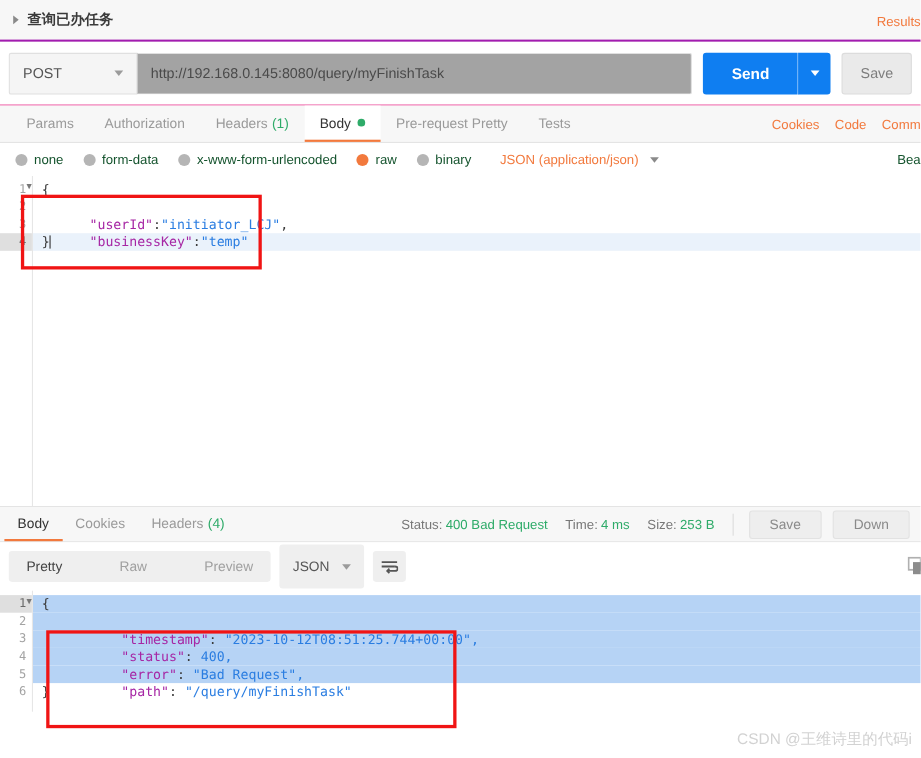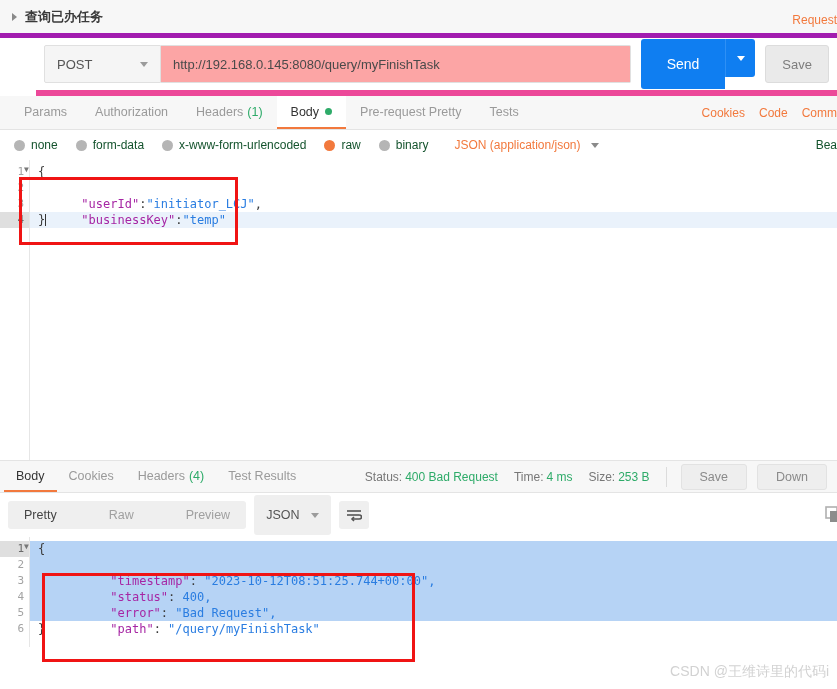--- a/index.html
+++ b/index.html
@@ -12,21 +12,21 @@
     font-size: 12px;
     color: #333;
     overflow: hidden;
     position: relative;
   }
 
   
   .tabstrip {
     height: 38px;
     background: #f7f7f7;
-    border-bottom: 5px solid #a21caf;
+    border-bottom: 2px solid #a21caf;
     display: flex;
     align-items: center;
     padding: 0 12px;
     position: relative;
   }
   .tab-caret {
     width: 0; height: 0;
     border-left: 5px solid #8a8a8a;
     border-top: 4px solid transparent;
     border-bottom: 4px solid transparent;
@@ -46,23 +46,22 @@
     white-space: nowrap;
   }
 
   
   .urlbar {
     height: 58px;
     display: flex;
     align-items: center;
     padding: 0 8px 0 8px;
     background: #fff;
-    border-bottom: 6px solid #ec4899;
-    position: relative;
-    margin-left: 36px;
+    border-bottom: 1px solid #ec4899;
+    position: relative;
   }
   .method-select {
     width: 117px;
     height: 38px;
     border: 1px solid #e0e0e0;
     background: #f5f5f5;
     display: flex;
     align-items: center;
     justify-content: space-between;
     padding: 0 12px;
@@ -74,38 +73,38 @@
     width: 0; height: 0;
     border-top: 5px solid #9b9b9b;
     border-left: 4px solid transparent;
     border-right: 4px solid transparent;
   }
   .url-input {
     flex: 1;
     height: 38px;
     border: 1px solid #e0e0e0;
     border-left: none;
-    background: #fca5a5;
+    background: #a3a3a3;
     padding: 0 12px;
     font-size: 13px;
     color: #4a4a4a;
     font-family: "Liberation Sans", sans-serif;
     outline: none;
     border-radius: 0 2px 2px 0;
   }
   .send-group {
     display: flex;
     margin-left: 10px;
   }
   .send-btn {
     background: #0f7ef1;
     color: #fff;
-    font-weight: normal;
+    font-weight: bold;
     font-size: 14px;
-    height: 50px;
+    height: 38px;
     padding: 0 26px;
     border: none;
     border-radius: 3px 0 0 3px;
     display: flex;
     align-items: center;
     cursor: pointer;
   }
   .send-caret {
     background: #0f7ef1;
     width: 30px;
@@ -421,21 +420,21 @@
     font-family: "Liberation Sans", sans-serif;
     user-select: none;
   }
 </style>
 </head>
 <body>
 
 <div class="tabstrip">
   <div class="tab-caret"></div>
   <div class="tab-title">查询已办任务</div>
-  <div class="examples-link">Request</div>
+  <div class="examples-link">Results</div>
 </div>
 
 <div class="urlbar">
   <div class="method-select">
     <span>POST</span>
     <i class="caret-down"></i>
   </div>
   <input class="url-input" value="http://192.168.0.145:8080/query/myFinishTask" style="">
   <div class="send-group">
     <button class="send-btn">Send</button>
@@ -528,23 +527,20 @@
 <div class="res-tabs">
   <div class="res-tab active">
     <span>Body</span>
   </div>
   <div class="res-tab">
     <span>Cookies</span>
   </div>
   <div class="res-tab">
     <span>Headers</span>
     <span class="tab-count">(4)</span>
-  </div>
-  <div class="res-tab">
-    <span>Test Results</span>
   </div>
 
   <div class="res-meta">
     <div class="meta-item">
       <span>Status:</span><b>400 Bad Request</b>
     </div>
     <div class="meta-item">
       <span>Time:</span><b>4 ms</b>
     </div>
     <div class="meta-item">

